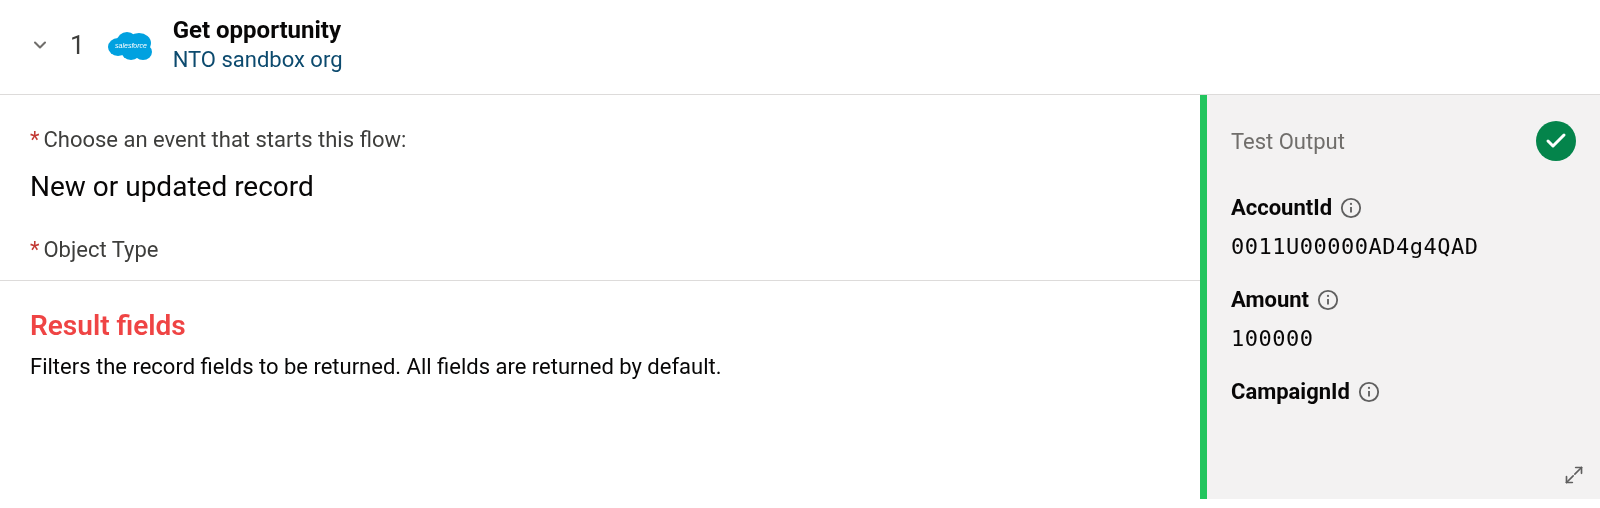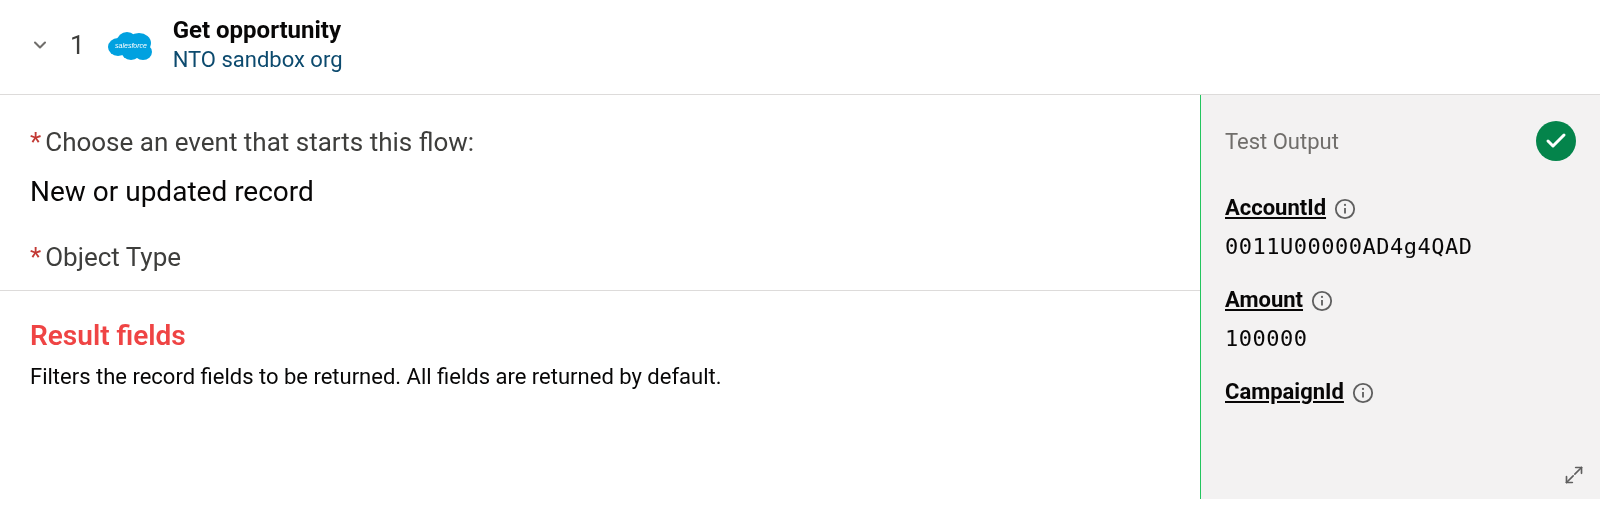--- a/index.html
+++ b/index.html
@@ -68,21 +68,21 @@
     .body-row {
       display: flex;
       width: 100%;
     }
     .form-col {
       flex: 1 1 auto;
       padding: 32px 30px 0 30px;
       min-width: 0;
     }
     .form-label {
-      font-size: 26px;
+      font-size: 22px;
       color: #3e3e3c;
       font-weight: 400;
       margin-bottom: 18px;
     }
     .req-star {
       color: #c23934;
       margin-right: 4px;
     }
     .form-value {
       font-size: 28px;
@@ -103,21 +103,21 @@
     }
     .section-desc {
       font-size: 22px;
       color: #080707;
       font-weight: 400;
     }
     .output-col {
       flex: 0 0 400px;
       width: 400px;
       background: #f3f2f2;
-      border-left: 1px solid #22c55e;
+      border-left: 7px solid #22c55e;
       padding: 26px 24px 0 24px;
       position: relative;
       min-height: 404px;
     }
     .output-header {
       display: flex;
       align-items: center;
       justify-content: space-between;
       margin-bottom: 34px;
     }
@@ -132,24 +132,23 @@
       background: #04844b;
       display: flex;
       align-items: center;
       justify-content: center;
     }
     .field-block {
       margin-bottom: 28px;
     }
     .field-name-row {
       display: flex;
-      align-items: flex-end;
+      align-items: center;
       gap: 8px;
       margin-bottom: 14px;
-      text-decoration: underline;
     }
     .field-name {
       font-size: 22px;
       font-weight: 700;
       color: #080707;
     }
     .info-icon {
       width: 22px;
       height: 22px;
       display: flex;

